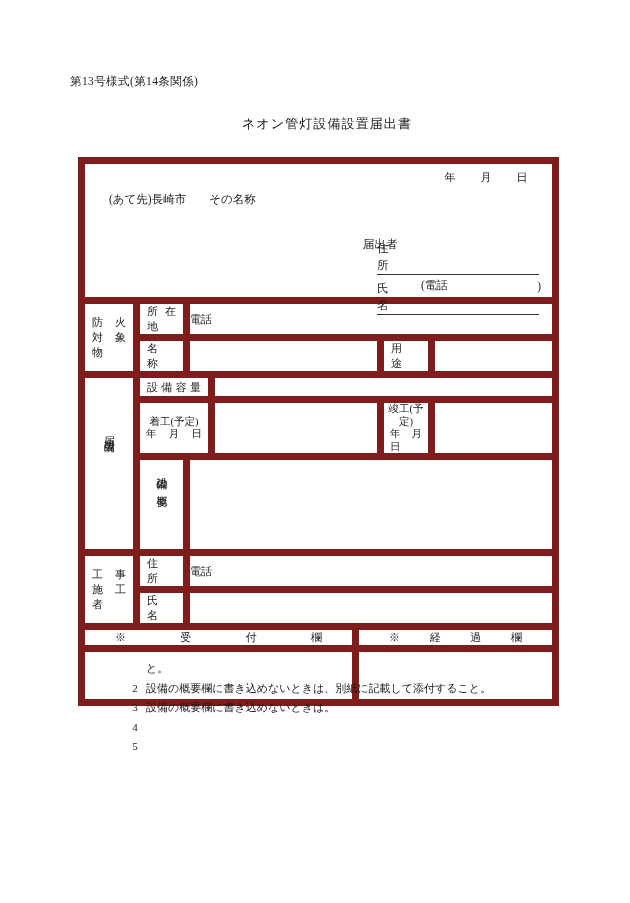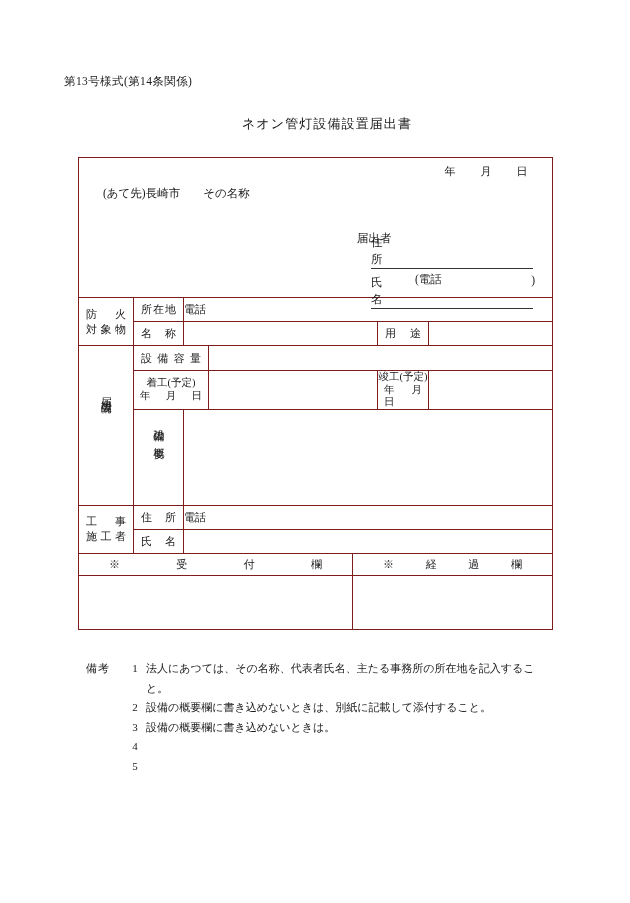--- a/index.html
+++ b/index.html
@@ -13,21 +13,21 @@
     font-family: "Liberation Serif", "DejaVu Serif", serif;
     color: #1a1a1a;
     overflow: hidden;
   }
 
   .page { position: absolute; inset: 0; }
 
   
   .form-no {
     position: absolute;
-    left: 64px; top: 74px;
+    left: 70px; top: 74px;
     font-size: 11.5px;
     letter-spacing: .4px;
     white-space: nowrap;
   }
   .doc-title {
     position: absolute;
     left: 0; top: 115px;
     width: 630px;
     text-align: center;
     font-size: 13px;
@@ -37,21 +37,21 @@
 
   
   .tbl {
     position: absolute;
     left: 78px; top: 157px;
     width: 474px;
     border-collapse: collapse;
     table-layout: fixed;
   }
   .tbl td {
-    border: 1px solid #7f1d1d;
+    border: 7px solid #7f1d1d;
     font-size: 11px;
     padding: 0;
     vertical-align: middle;
   }
 
   
   .spread {
     display: block;
     text-align: justify;
     text-align-last: justify;
@@ -317,25 +317,20 @@
     </tr>
     <tr>
       <td class="h-box" colspan="4">&nbsp;</td>
       <td class="h-box" colspan="4">&nbsp;</td>
     </tr>
   </tbody>
     </table>
 
   <div class="remarks">
 
-    <div class="rm-row">
-      <div class="rm-head">備考</div>
-      <div class="rm-num">1</div>
-      <div class="rm-txt">法人にあつては、その名称、代表者氏名、主たる事務所の所在地を記入するこ</div>
-    </div>
     <div class="rm-cont">と。</div>
 
     <div class="rm-row">
       <div class="rm-head"></div>
       <div class="rm-num">2</div>
       <div class="rm-txt">設備の概要欄に書き込めないときは、別紙に記載して添付すること。</div>
     </div>
 
     <div class="rm-row">
       <div class="rm-head"></div>

